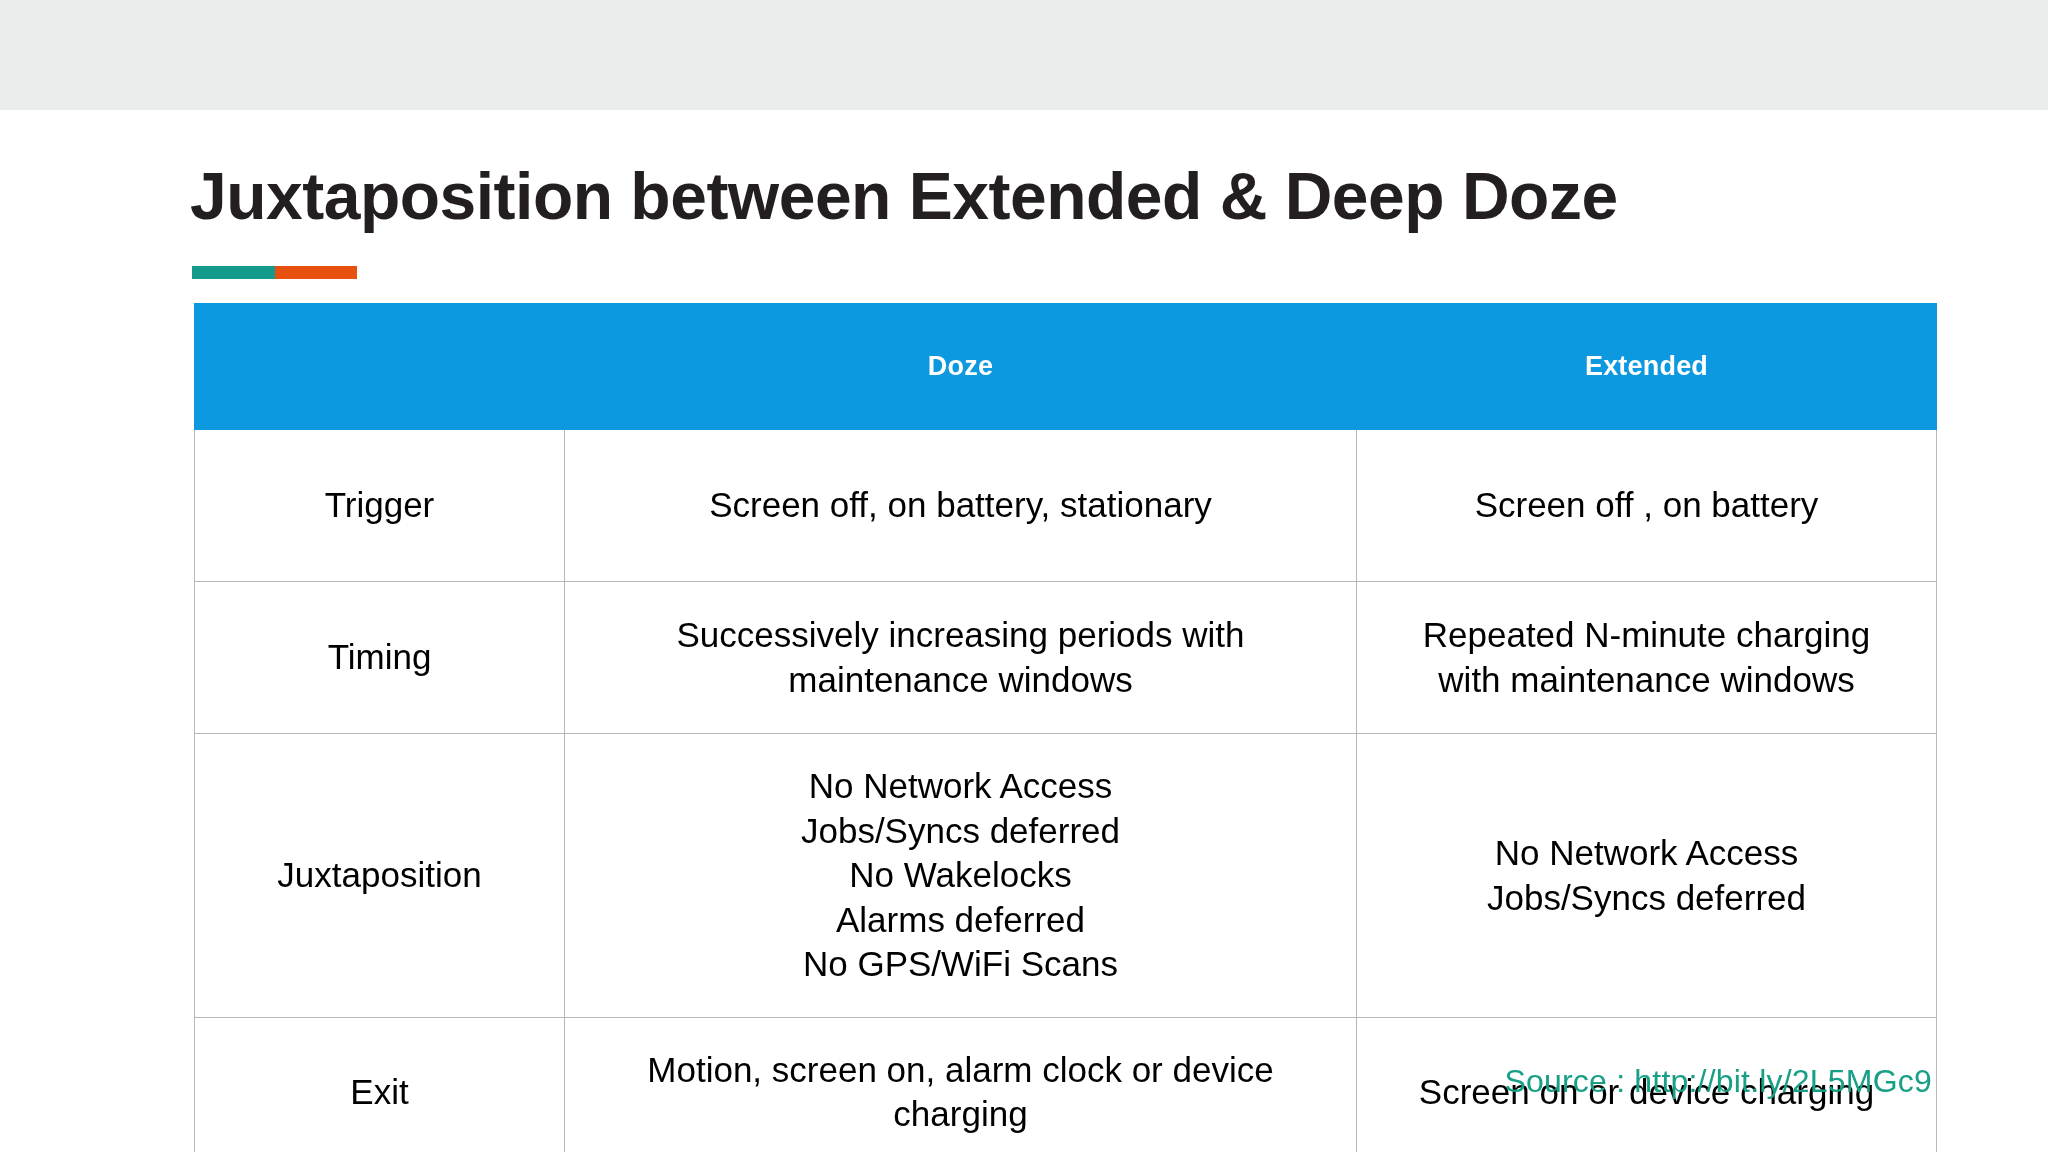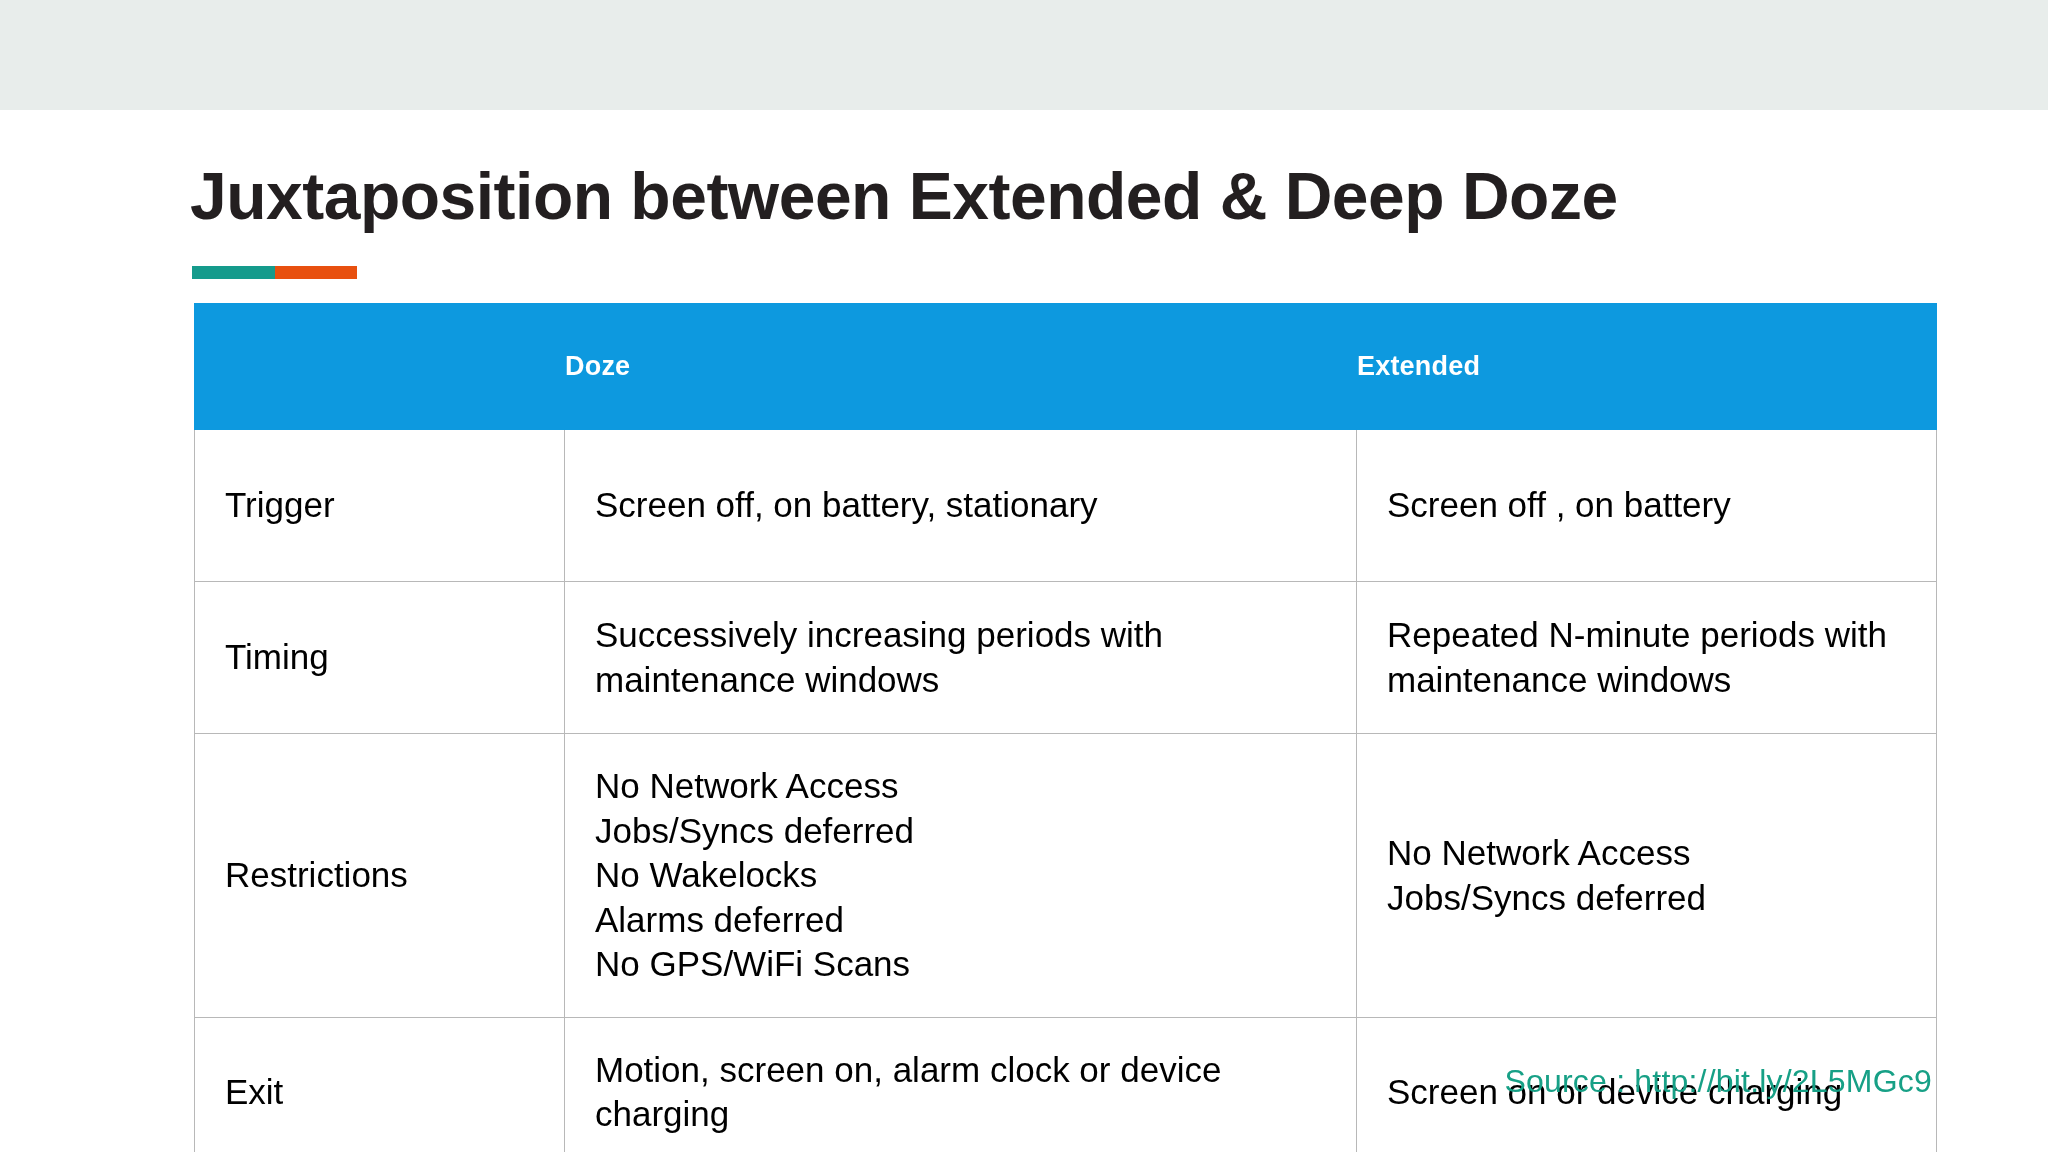--- a/index.html
+++ b/index.html
@@ -82,21 +82,21 @@
     table-layout: fixed;
     width: 1742px;
   }
   table.cmp col.c-label { width: 370px; }
   table.cmp col.c-doze  { width: 792px; }
   table.cmp col.c-ext   { width: 580px; }
 
   table.cmp th,
   table.cmp td {
     border: 1px solid #b8b8b8;
-    text-align: left;
+    text-align: center;
     vertical-align: middle;
     color: #000000;
   }
 
   table.cmp thead th {
     background: #0d99df;
     border-color: #0d99df;
     color: #ffffff;
     font-size: 27px;
     font-weight: bold;
@@ -166,25 +166,25 @@
 
         <tr class="row-trigger">
           <td class="cell-label">Trigger</td>
           <td class="multiline">Screen off, on battery, stationary</td>
           <td class="multiline">Screen off , on battery</td>
         </tr>
 
         <tr class="row-timing">
           <td class="cell-label">Timing</td>
           <td class="multiline">Successively increasing periods with maintenance windows</td>
-          <td class="multiline">Repeated N-minute periods with maintenance windows</td>
+          <td class="multiline">Repeated N-minute charging with maintenance windows</td>
         </tr>
 
         <tr class="row-restrictions">
-          <td class="cell-label">Restrictions</td>
+          <td class="cell-label">Juxtaposition</td>
           <td class="multiline">No Network Access
 Jobs/Syncs deferred
 No Wakelocks
 Alarms deferred
 No GPS/WiFi Scans</td>
           <td class="multiline">No Network Access
 Jobs/Syncs deferred</td>
         </tr>
 
         <tr class="row-exit">

